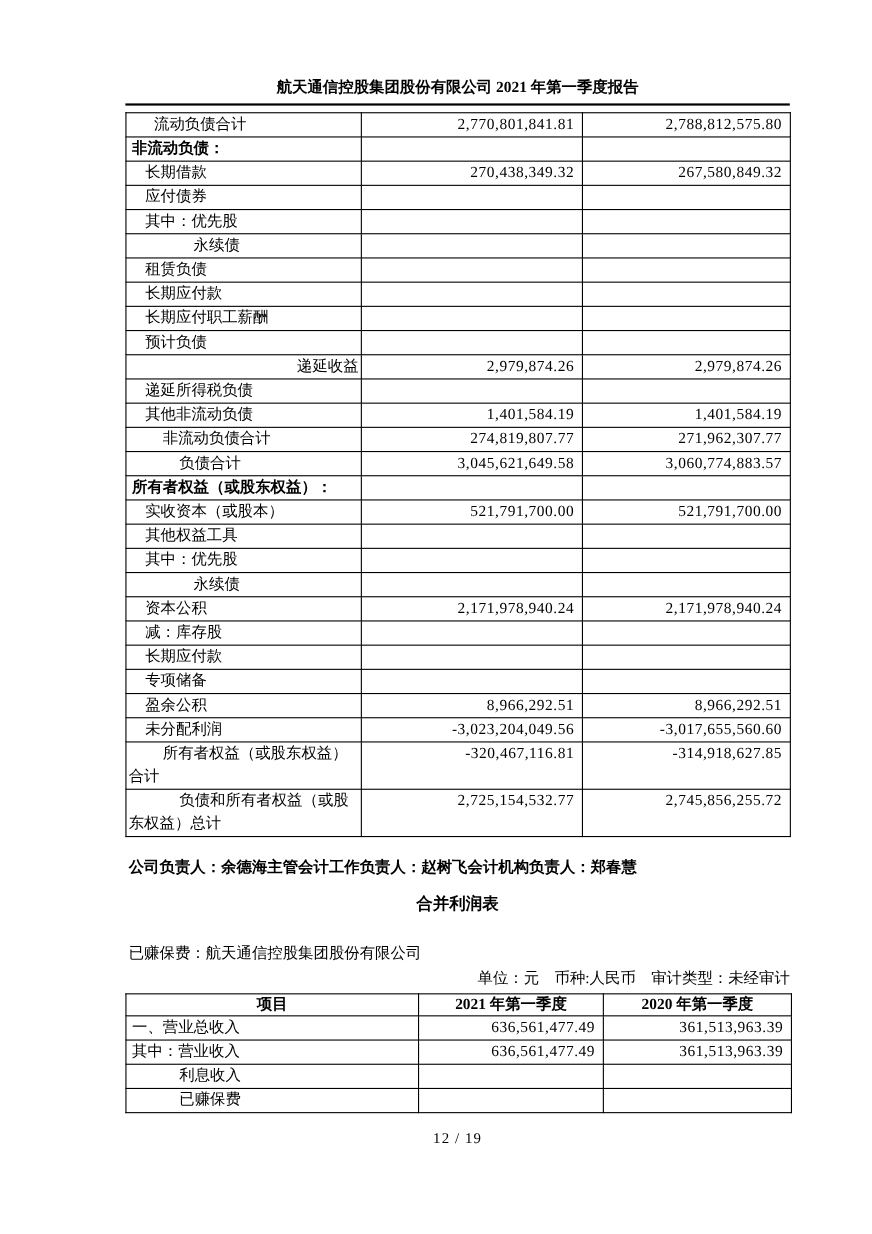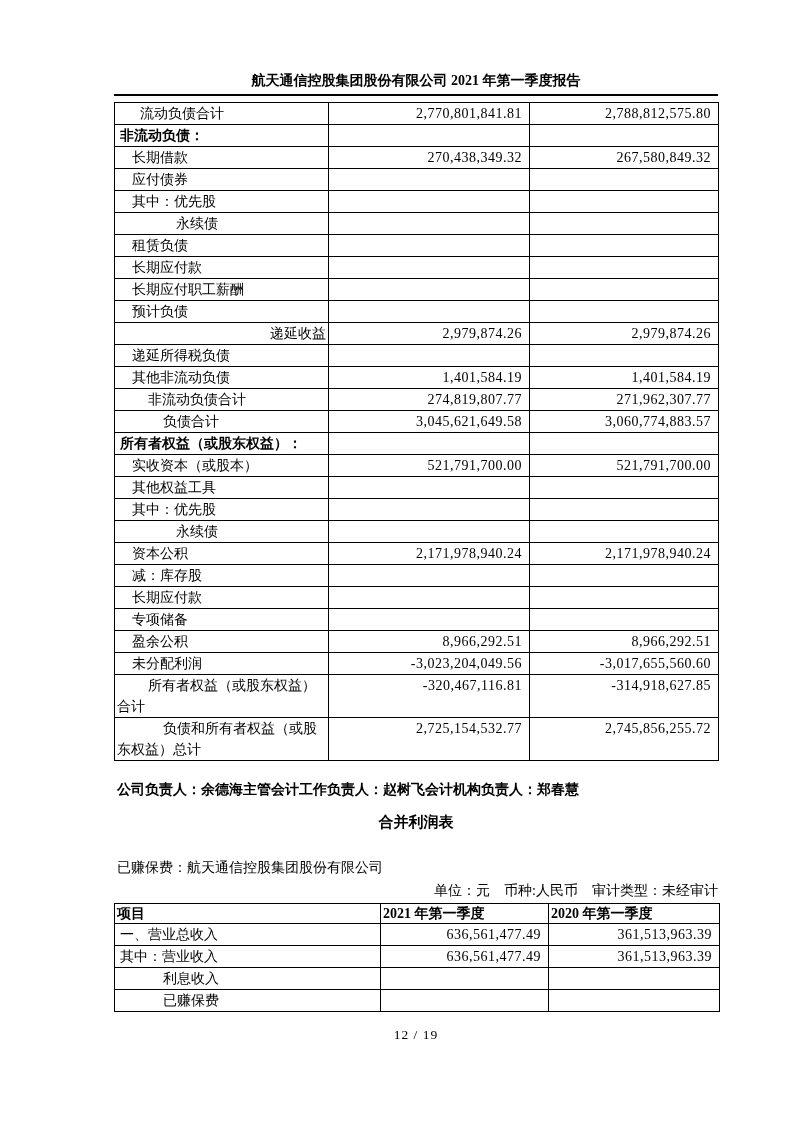--- a/index.html
+++ b/index.html
@@ -38,21 +38,21 @@
   .bs{left:114px;top:102px;width:604px;}
   .bs col.c1{width:214px;}
   .bs col.c2{width:201px;}
   .bs col.c3{width:189px;}
 
   .is{left:114px;top:903px;width:605px;}
   .is col.c1{width:266px;}
   .is col.c2{width:168px;}
   .is col.c3{width:171px;}
   .is th{
-    font-weight:bold;text-align:left;height:19px;line-height:19px;
+    font-weight:bold;text-align:center;height:19px;line-height:19px;
     font-size:14px;padding:0 2px;
   }
 
   
   .signatories{
     position:absolute;left:117px;top:782px;width:601px;
     font-weight:bold;font-size:14px;line-height:16px;
   }
   .is-title{
     position:absolute;left:114px;top:814px;width:604px;

